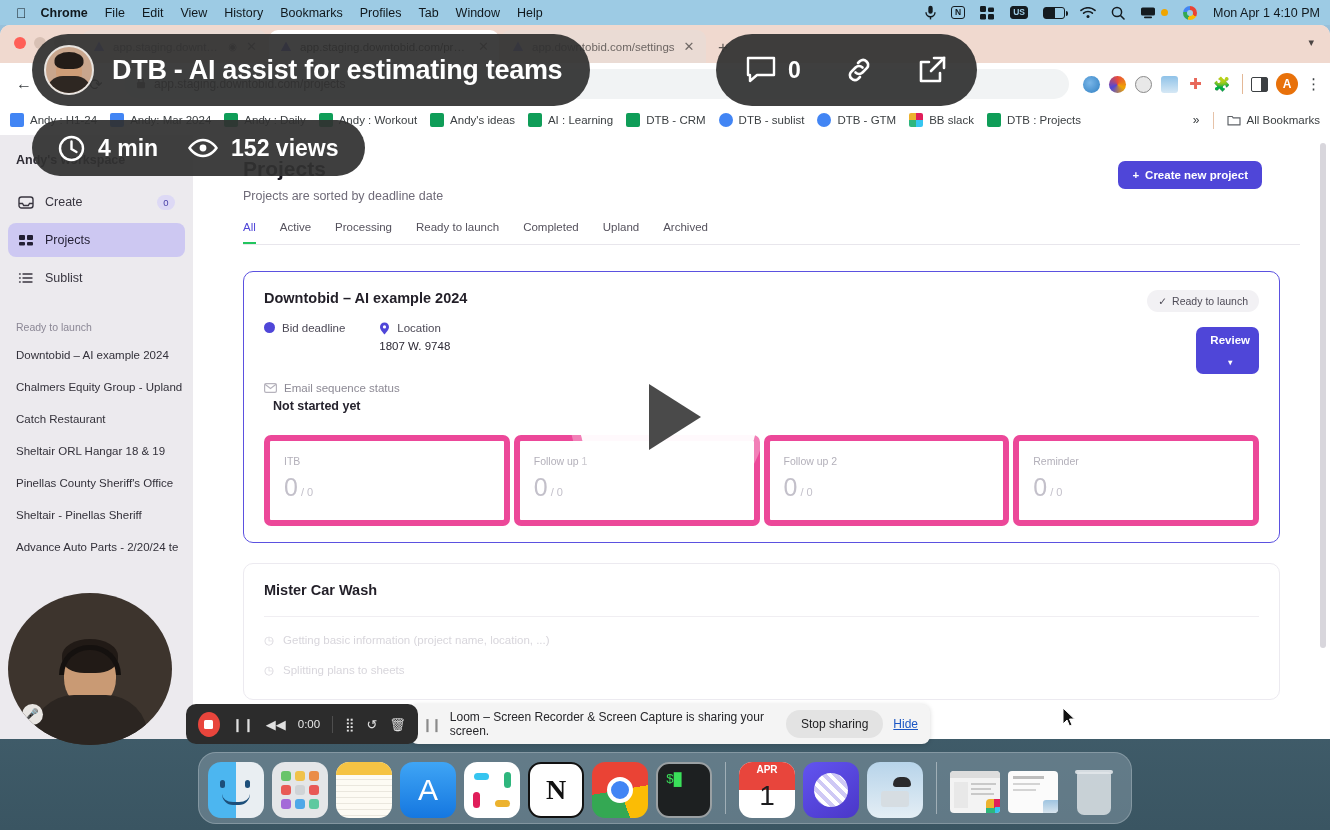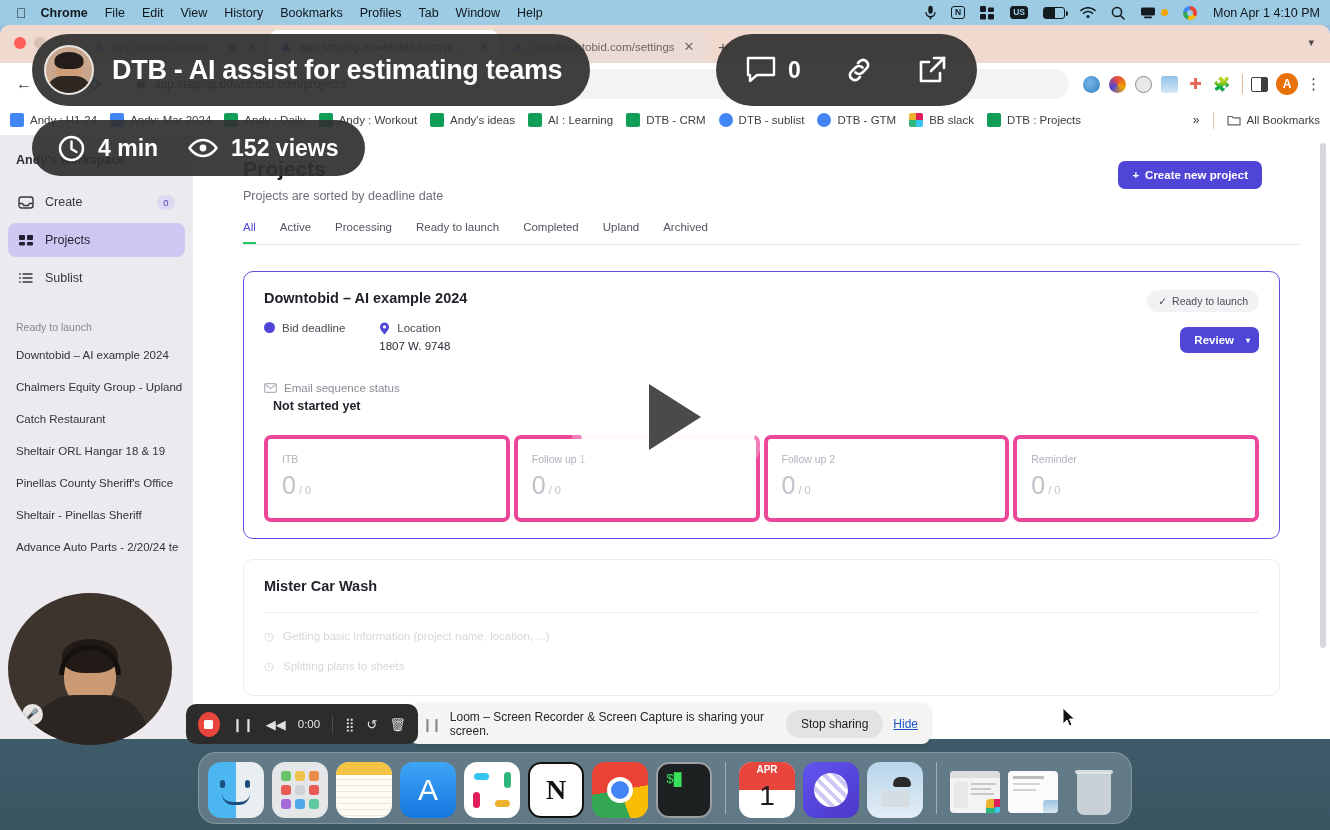--- a/index.html
+++ b/index.html
@@ -155,33 +155,33 @@
   .pcard.plain { border: 1px solid #eceaf0; border-radius: 10px; margin-top: 20px; padding: 18px 20px 22px 20px; }
   .pcard-title { font-size: 14.5px; font-weight: 600; color: #221f28; }
   .status-pill {
     position: absolute; right: 20px; top: 18px;
     background: #f2f1f4; color: #4e4b57; font-size: 10.5px;
     border-radius: 14px; padding: 5px 11px; display: flex; align-items: center; gap: 5px;
   }
   .review-btn {
     position: absolute; right: 20px; top: 55px;
     background: #4f46d8; color: #fff; font-size: 11.5px; font-weight: 600;
-    border-radius: 7px; padding: 7px 9px 7px 14px; display: flex; align-items: center; gap: 12px;
+    border-radius: 7px; padding: 7px 9px 7px 14px; display: flex; align-items: center; gap: 12px; flex-direction: column;
   }
   .review-chev { font-size: 8px; }
   .meta-row { display: flex; gap: 34px; margin-top: 16px; }
   .meta-lbl { display: flex; align-items: flex-start; gap: 7px; font-size: 11.5px; color: #4c4956; }
   .meta-val { font-size: 11.5px; color: #2c2934; margin-top: 5px; }
   .dot-ico { width: 11px; height: 11px; border-radius: 50%; background: #4f46d8; flex: none; }
   .email-block { margin-top: 30px; }
   .email-lbl { display: flex; align-items: center; gap: 7px; font-size: 11.5px; color: #8d8a95; }
   .email-val { font-size: 12.5px; font-weight: 700; color: #26232e; margin-top: 5px; padding-left: 9px; }
   .stats-row { display: flex; gap: 4px; margin-top: 22px; }
   .stat {
-    flex: 1; border: 4px solid #ec4899; border-radius: 7px;
+    flex: 1; border: 6px solid #ec4899; border-radius: 7px;
     padding: 14px 14px 18px 14px; min-height: 83px;
   }
   .stat-lbl { font-size: 10.5px; color: #b3b0ba; }
   .stat-val { font-size: 25px; color: #c3c0ca; margin-top: 6px; display: flex; align-items: baseline; gap: 3px; }
   .stat-den { font-size: 11px; color: #c3c0ca; }
   .task-line { display: flex; align-items: center; gap: 9px; font-size: 11.5px; color: #d8d6dc; margin-top: 16px; }
   .card-div { height: 1px; background: #f0eef2; margin-top: 18px; }
 
   .scrollbar {
     position: absolute; right: 4px; top: 8px; width: 6px; height: 505px;

